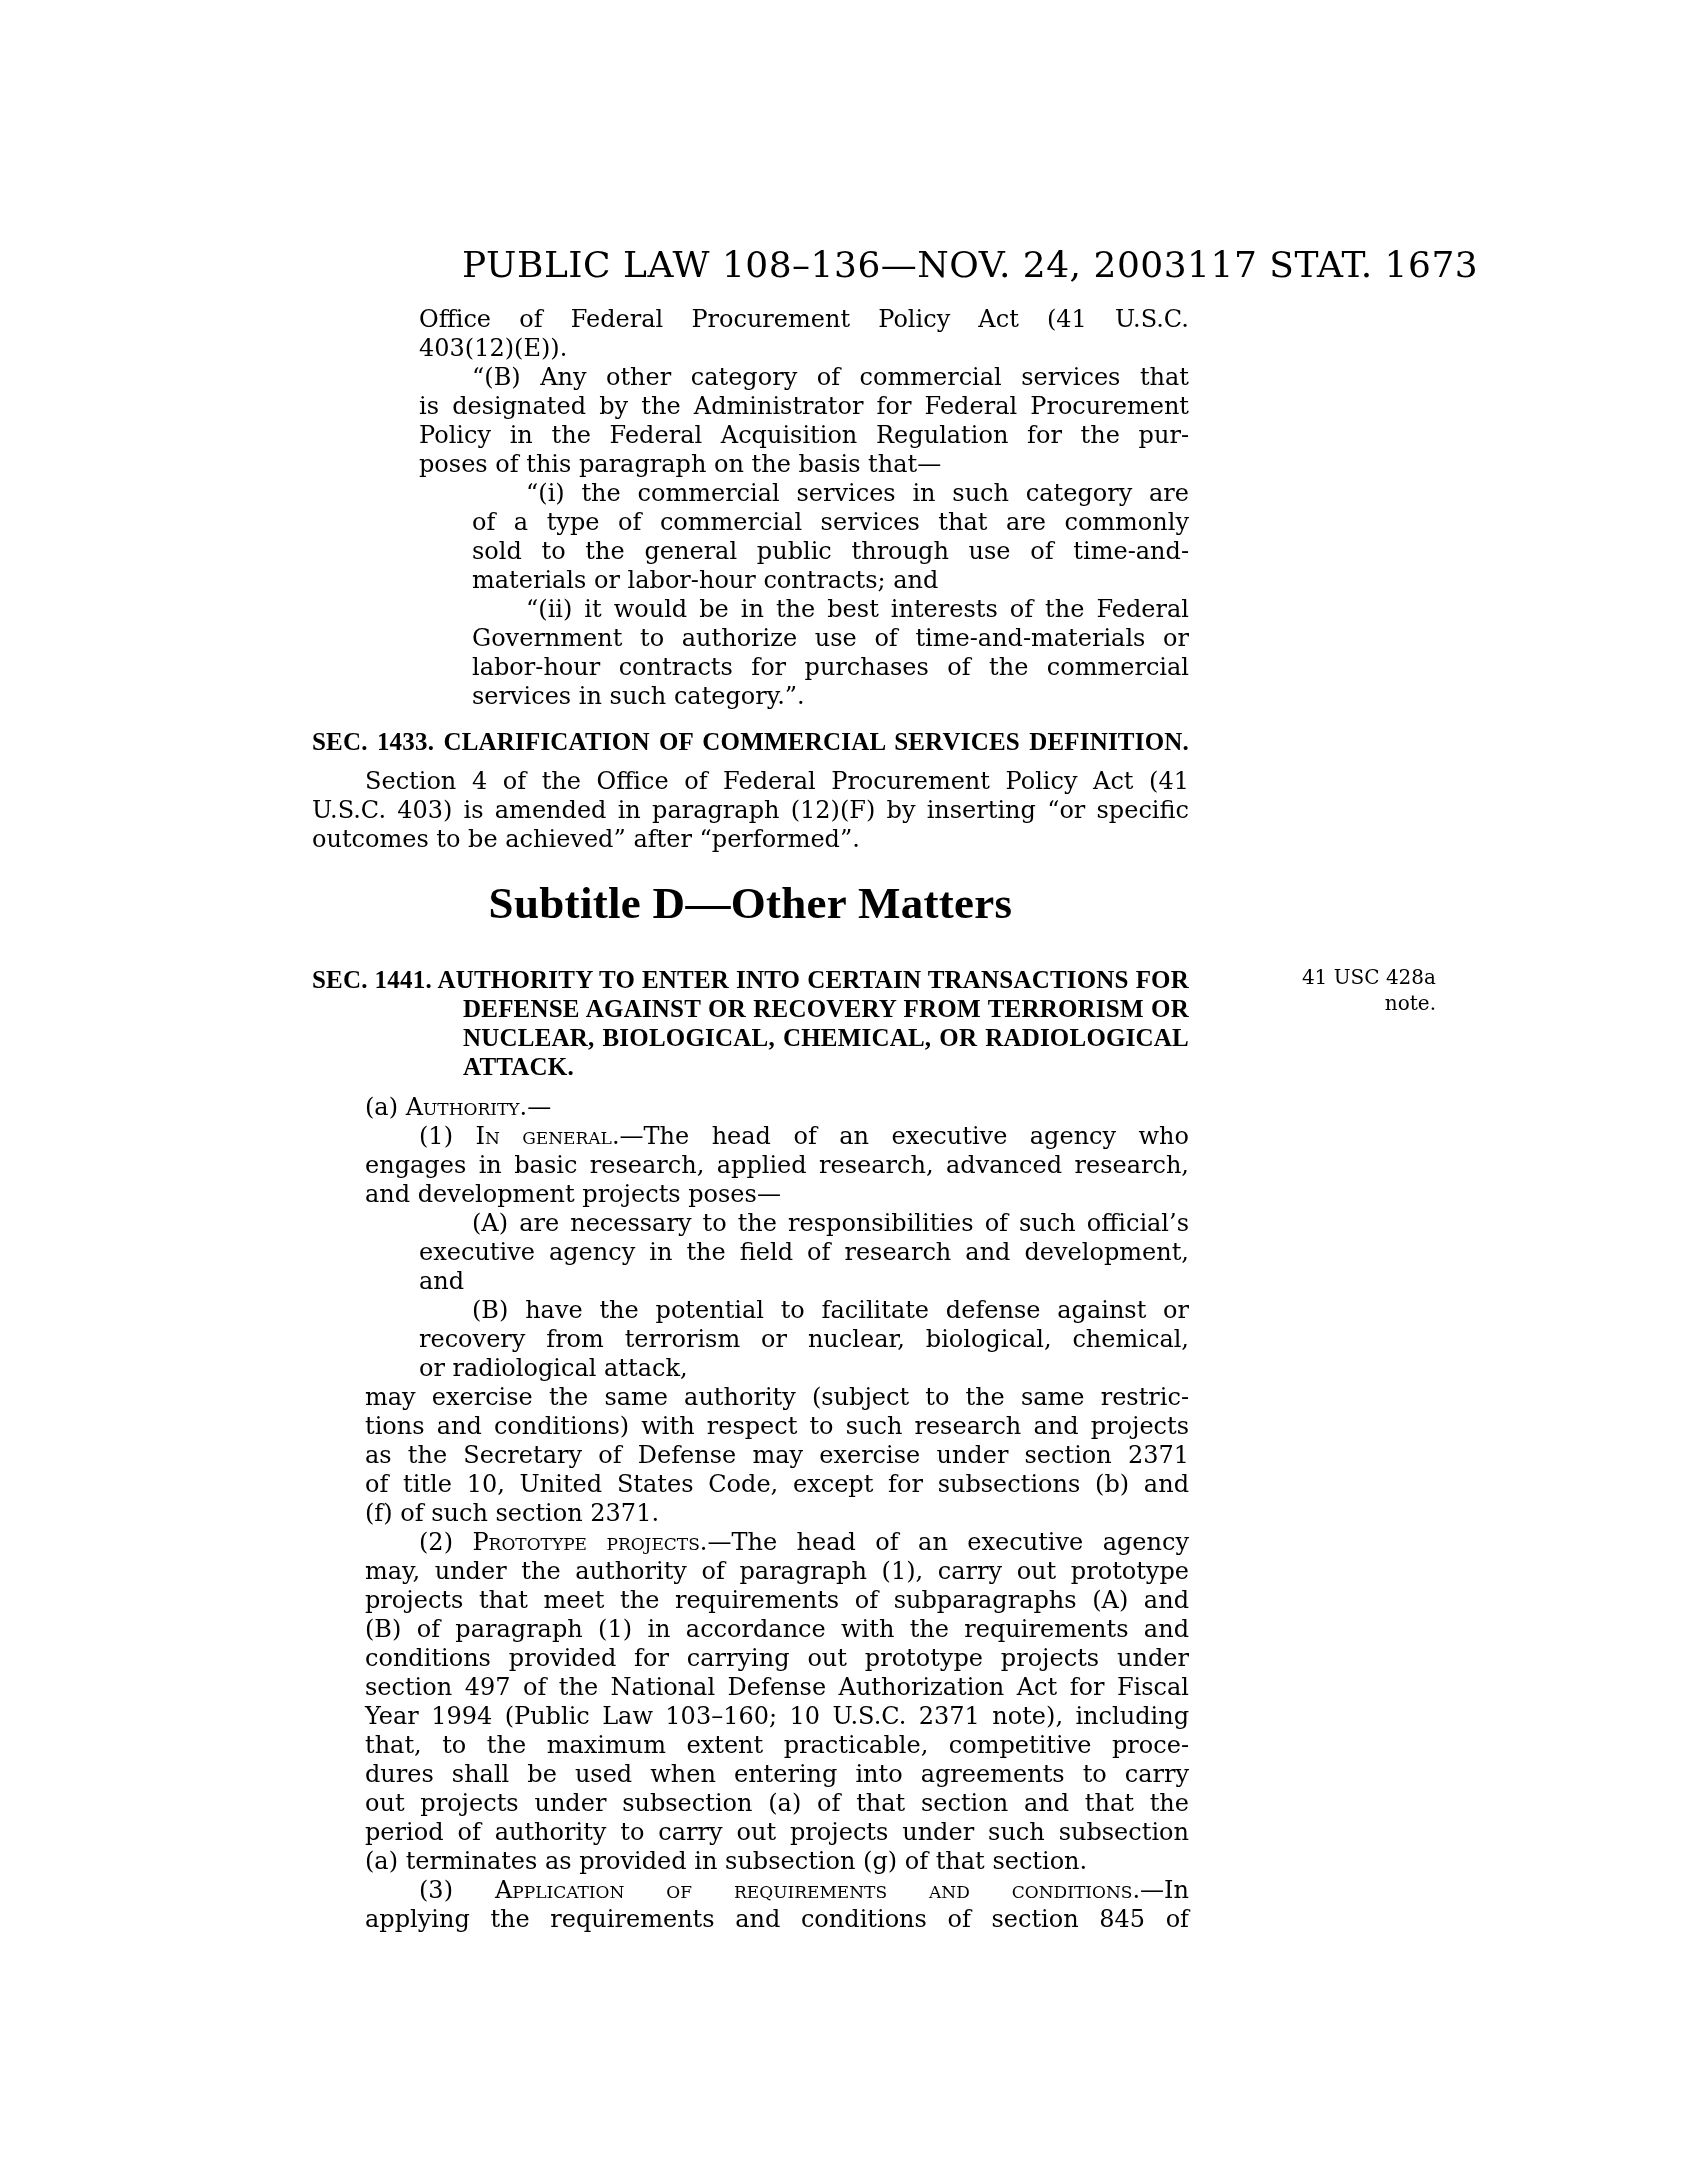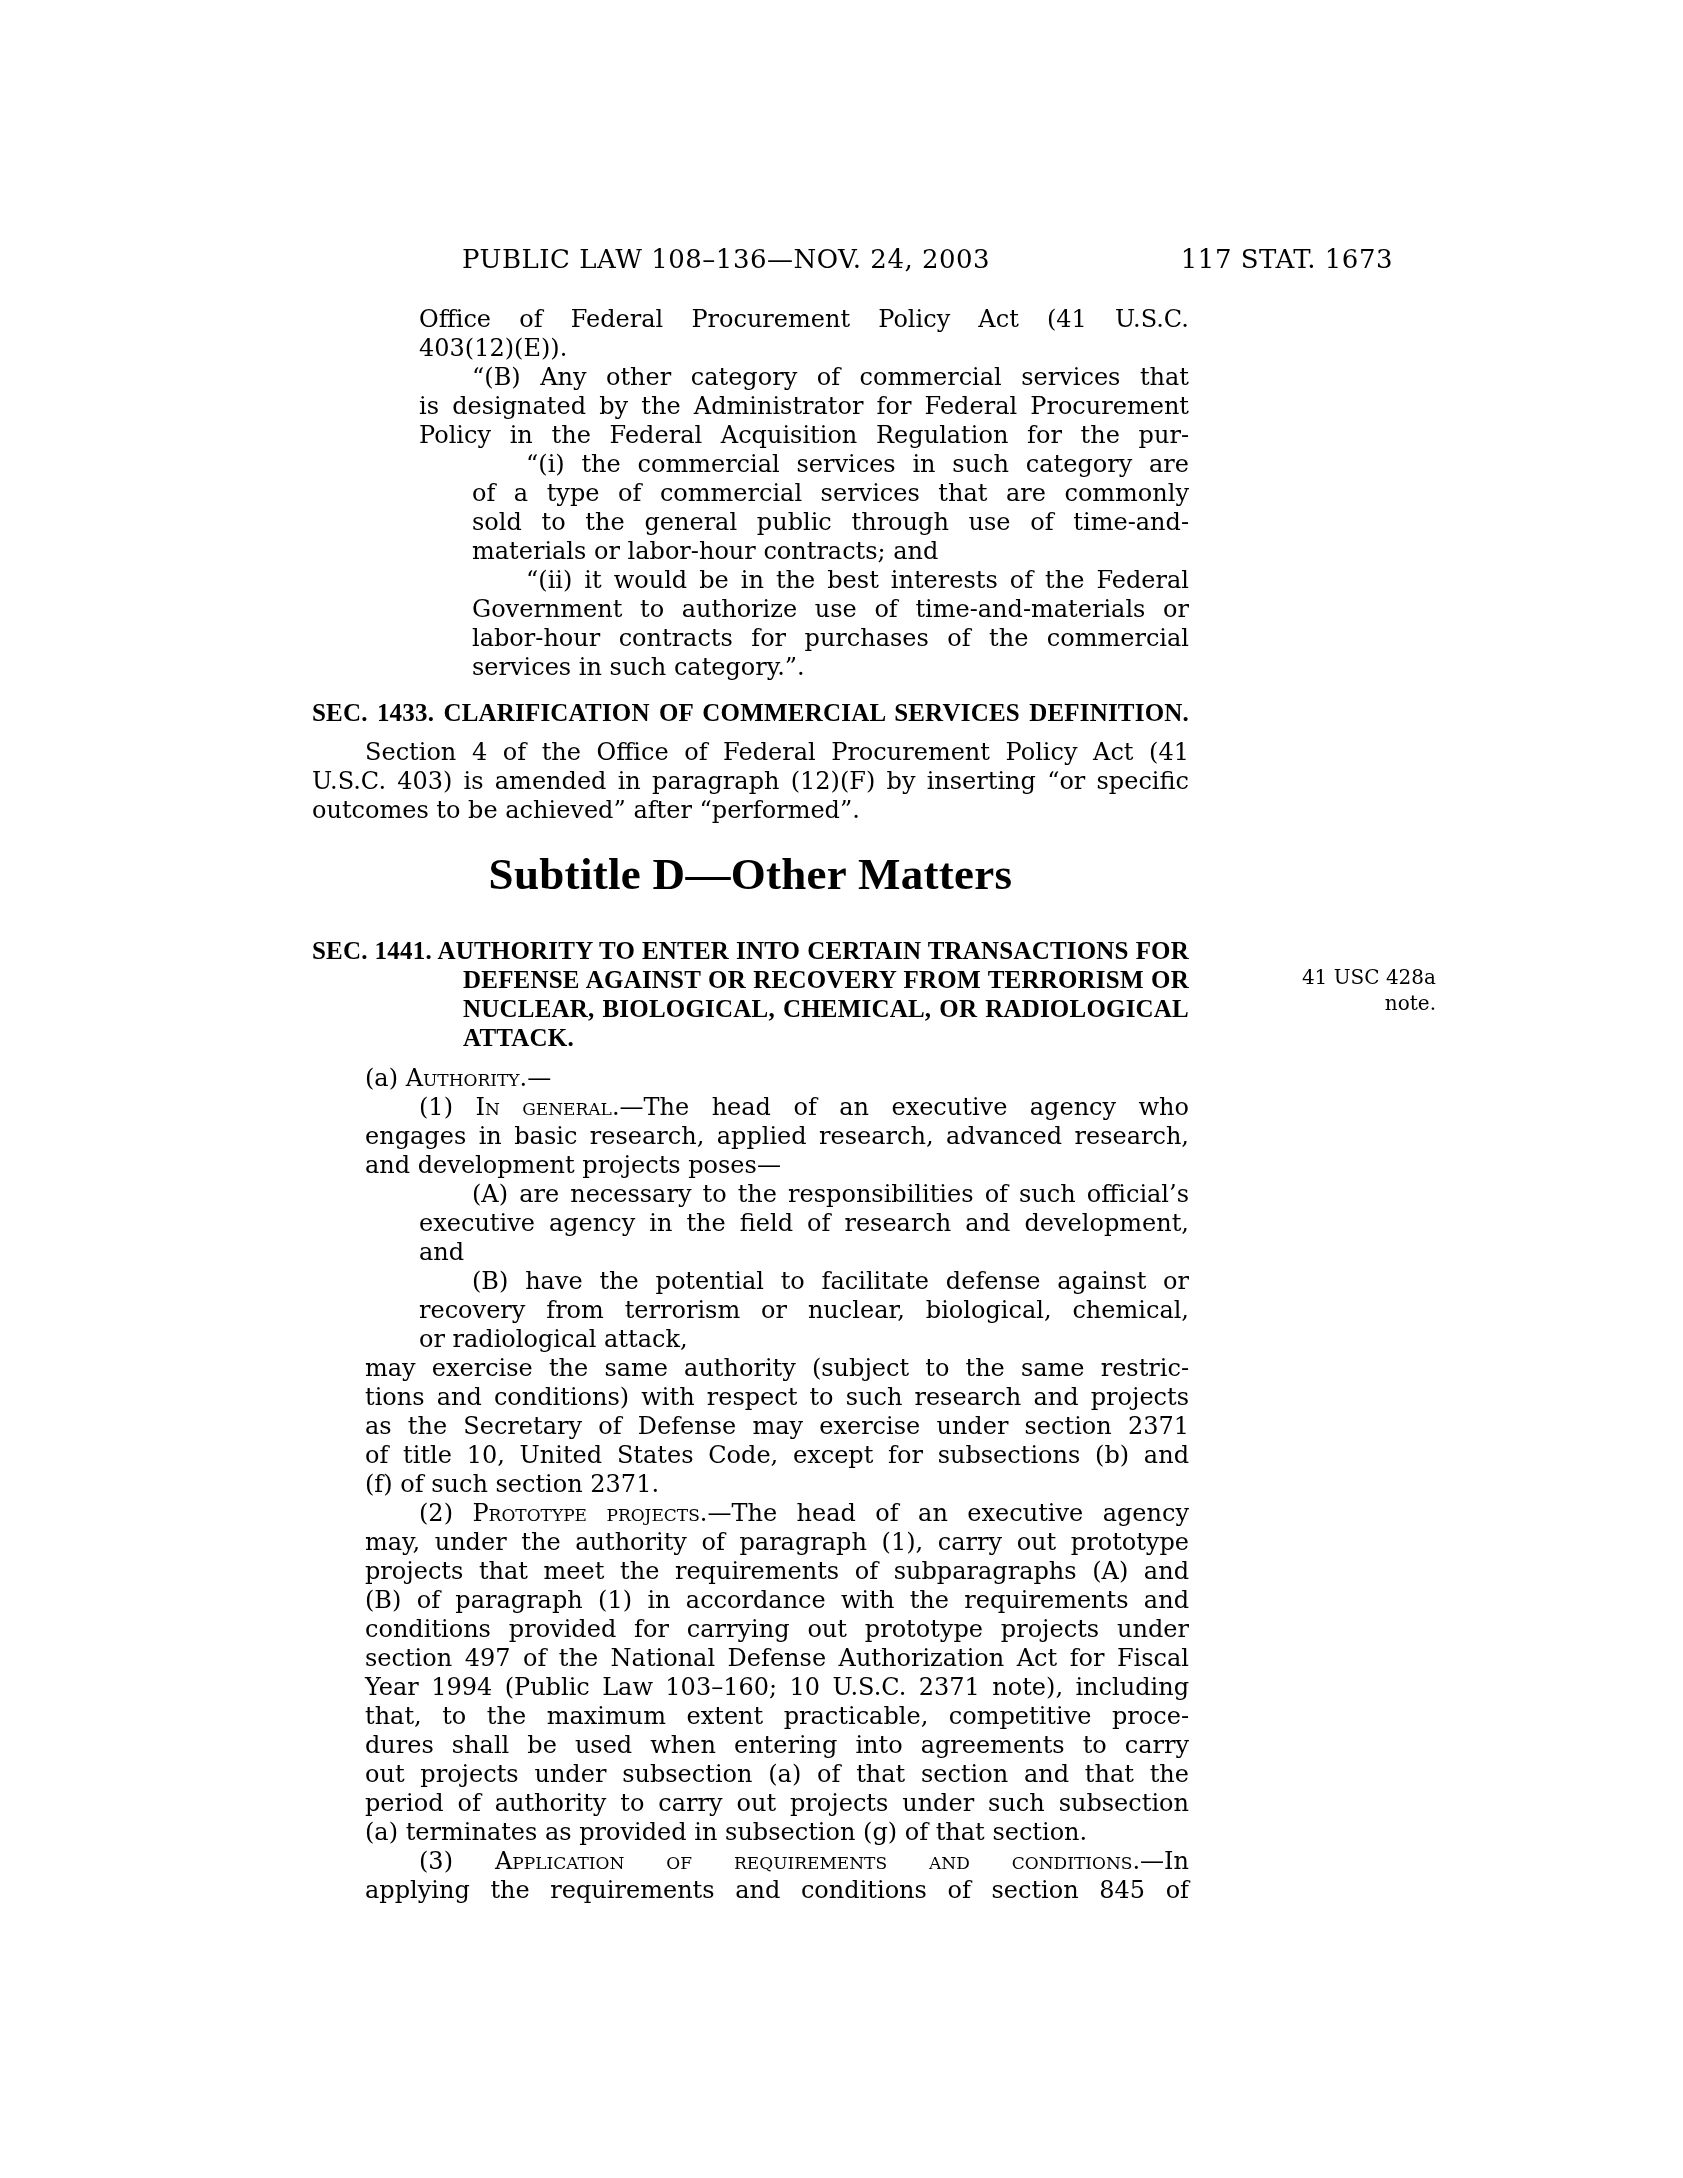--- a/index.html
+++ b/index.html
@@ -16,21 +16,21 @@
     color: #000000;
     overflow: hidden;
   }
   .header {
     position: absolute;
     top: 244px;
     left: 462px;
     width: 931px;
     display: flex;
     justify-content: space-between;
-    font-size: 26px;
+    font-size: 36px;
     letter-spacing: 0.5px;
     white-space: nowrap;
   }
   .body-col {
     position: absolute;
     left: 312px;
     top: 305px;
     width: 877px;
   }
   .line {
@@ -80,20 +80,21 @@
     <span>117 STAT. 1673</span>
   </div>
 
   <div class="body-col" id="body-col">
       <div style="margin-top: 0px;">
         <div class="line j i2"><span>Office of Federal Procurement Policy Act (41 U.S.C.</span></div>
         <div class="line l i2"><span>403(12)(E)).</span></div>
         <div class="line j i3"><span>“(B) Any other category of commercial services that</span></div>
         <div class="line j i2"><span>is designated by the Administrator for Federal Procurement</span></div>
         <div class="line j i2"><span>Policy in the Federal Acquisition Regulation for the pur-</span></div>
+        <div class="line l i2"><span>poses of this paragraph on the basis that—</span></div>
         <div class="line j i4"><span>“(i) the commercial services in such category are</span></div>
         <div class="line j i3"><span>of a type of commercial services that are commonly</span></div>
         <div class="line j i3"><span>sold to the general public through use of time-and-</span></div>
         <div class="line l i3"><span>materials or labor-hour contracts; and</span></div>
         <div class="line j i4"><span>“(ii) it would be in the best interests of the Federal</span></div>
         <div class="line j i3"><span>Government to authorize use of time-and-materials or</span></div>
         <div class="line j i3"><span>labor-hour contracts for purchases of the commercial</span></div>
         <div class="line l i3"><span>services in such category.”.</span></div>
       </div>
       <div style="margin-top: 16px;">

